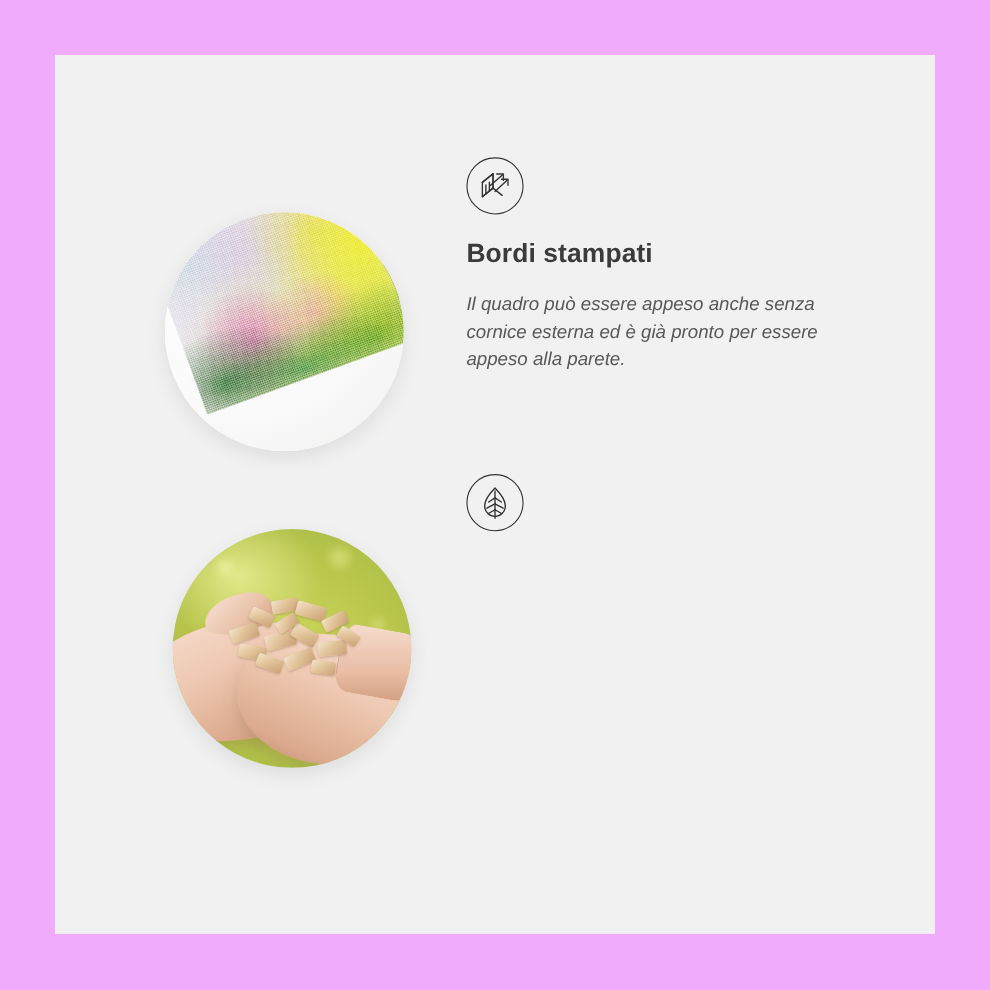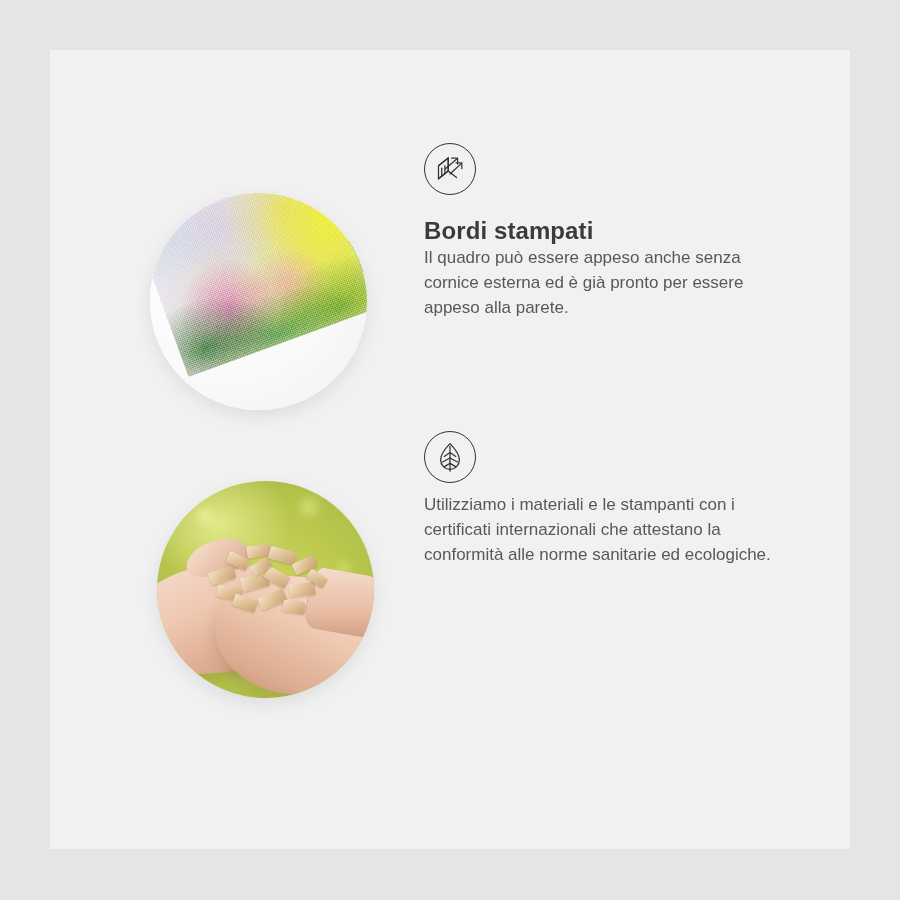--- a/index.html
+++ b/index.html
@@ -13,21 +13,21 @@
     height: 900px;
     font-family: "Liberation Sans", "DejaVu Sans", sans-serif;
     -webkit-font-smoothing: antialiased;
     overflow: hidden;
   }
 
   .page {
     position: relative;
     width: 900px;
     height: 900px;
-    background: #e5e5e5;
+    background: #f0abfc;
   }
 
   
   .panel {
     position: absolute;
     left: 50px;
     top: 50px;
     width: 800px;
     height: 799px;
     background: #f1f1f1;
@@ -254,21 +254,21 @@
   .feature-2 .feature-title { margin-top: 24px; }
 
   .feature-text {
     margin: 0;
     padding: 0;
     font-size: 17px;
     line-height: 25px;
     color: #585858;
     width: 372px;
   }
-  .feature-1 .feature-text { margin-top: 0; }
+  .feature-1 .feature-text { margin-top: 19px; font-style: italic; }
   .feature-2 .feature-text { margin-top: 9px; }
 </style>
 </head>
 <body>
 
 <div class="page">
 
   <div class="panel"></div>
 
   <section class="feature feature-1">
@@ -346,17 +346,16 @@
           <path d="M17 6.4 L17 31.2"></path>
 
           <path d="M17 12.6 L11.2 16.4"></path>
           <path d="M17 12.6 L22.8 16.4"></path>
           <path d="M17 18.0 L9.6 22.0"></path>
           <path d="M17 18.0 L24.4 22.0"></path>
           <path d="M17 23.4 L11.4 26.6"></path>
           <path d="M17 23.4 L22.6 26.6"></path>
         </svg>
       </div>
-      <p class="feature-text">Utilizziamo i materiali e le stampanti con i certificati internazionali che attestano la conformità alle norme sanitarie ed ecologiche.</p>
     </div>
   </section>
 
 </div>
 
 </body></html>

